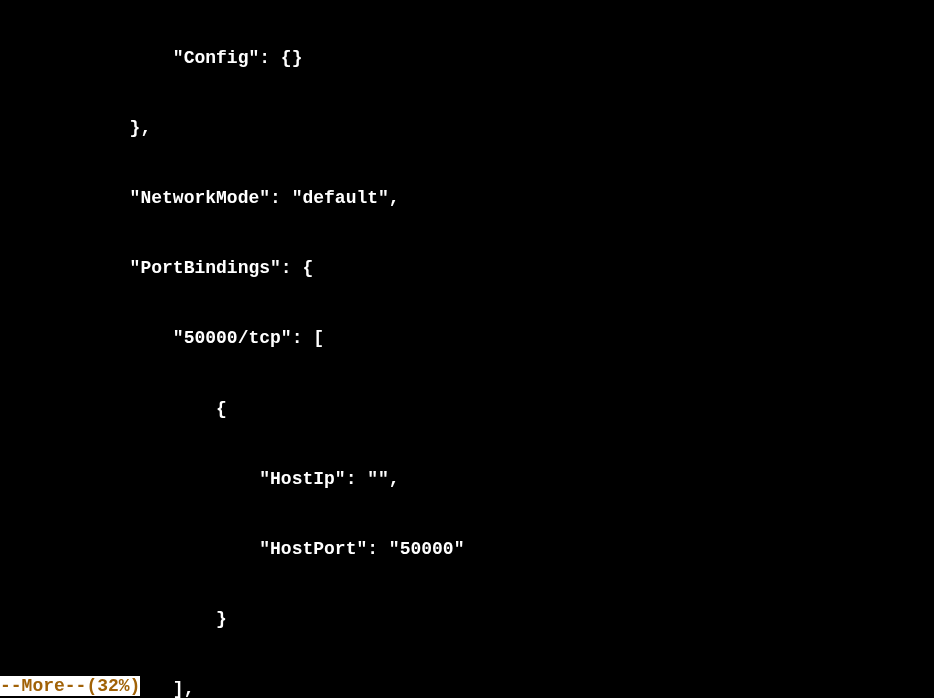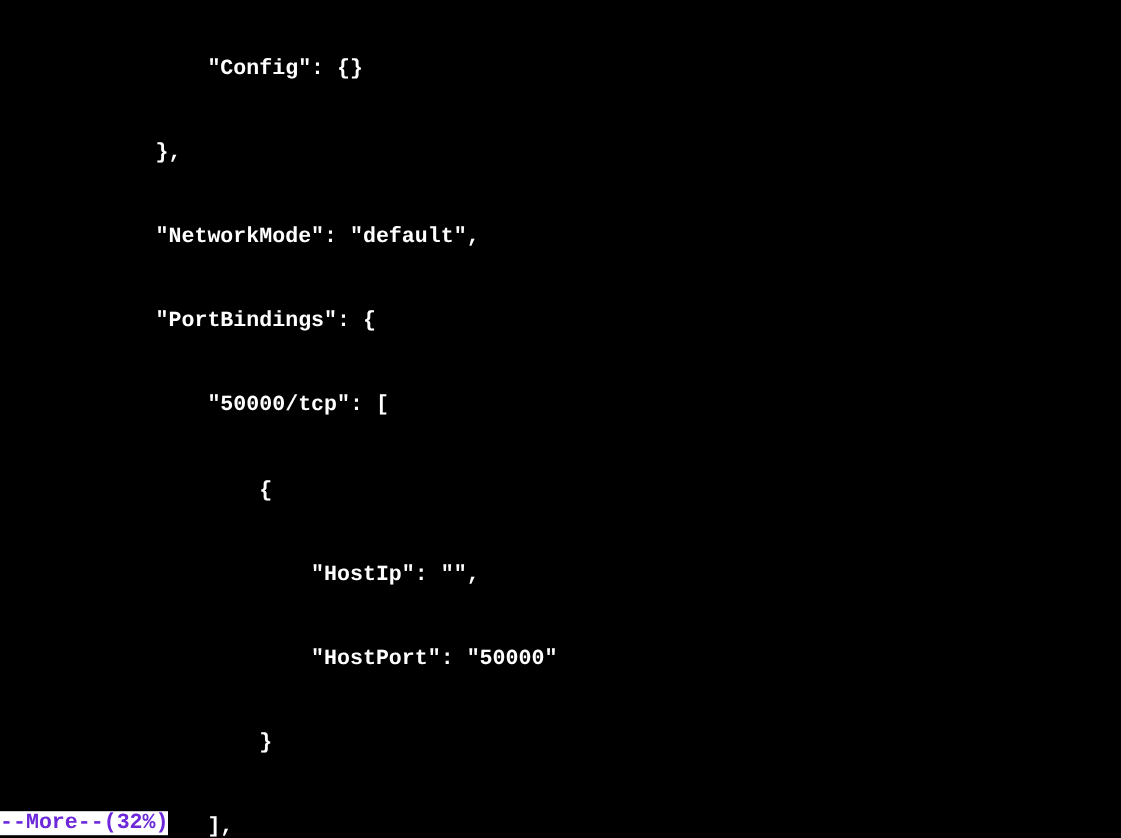--- a/index.html
+++ b/index.html
@@ -25,21 +25,21 @@
       display: block;
       white-space: pre;
     }
     .more-wrap {
       position: absolute;
       bottom: 0;
       left: 0;
     }
     .more-text {
       background: #fff;
-      color: #6d28d9;
+      color: #a16207;
     }
   </style>
 </head>
 <body>
 
 <div class="terminal">
   <span class="line">                "Config": {}</span>
   <span class="line">            },</span>
   <span class="line">            "NetworkMode": "default",</span>
   <span class="line">            "PortBindings": {</span>

